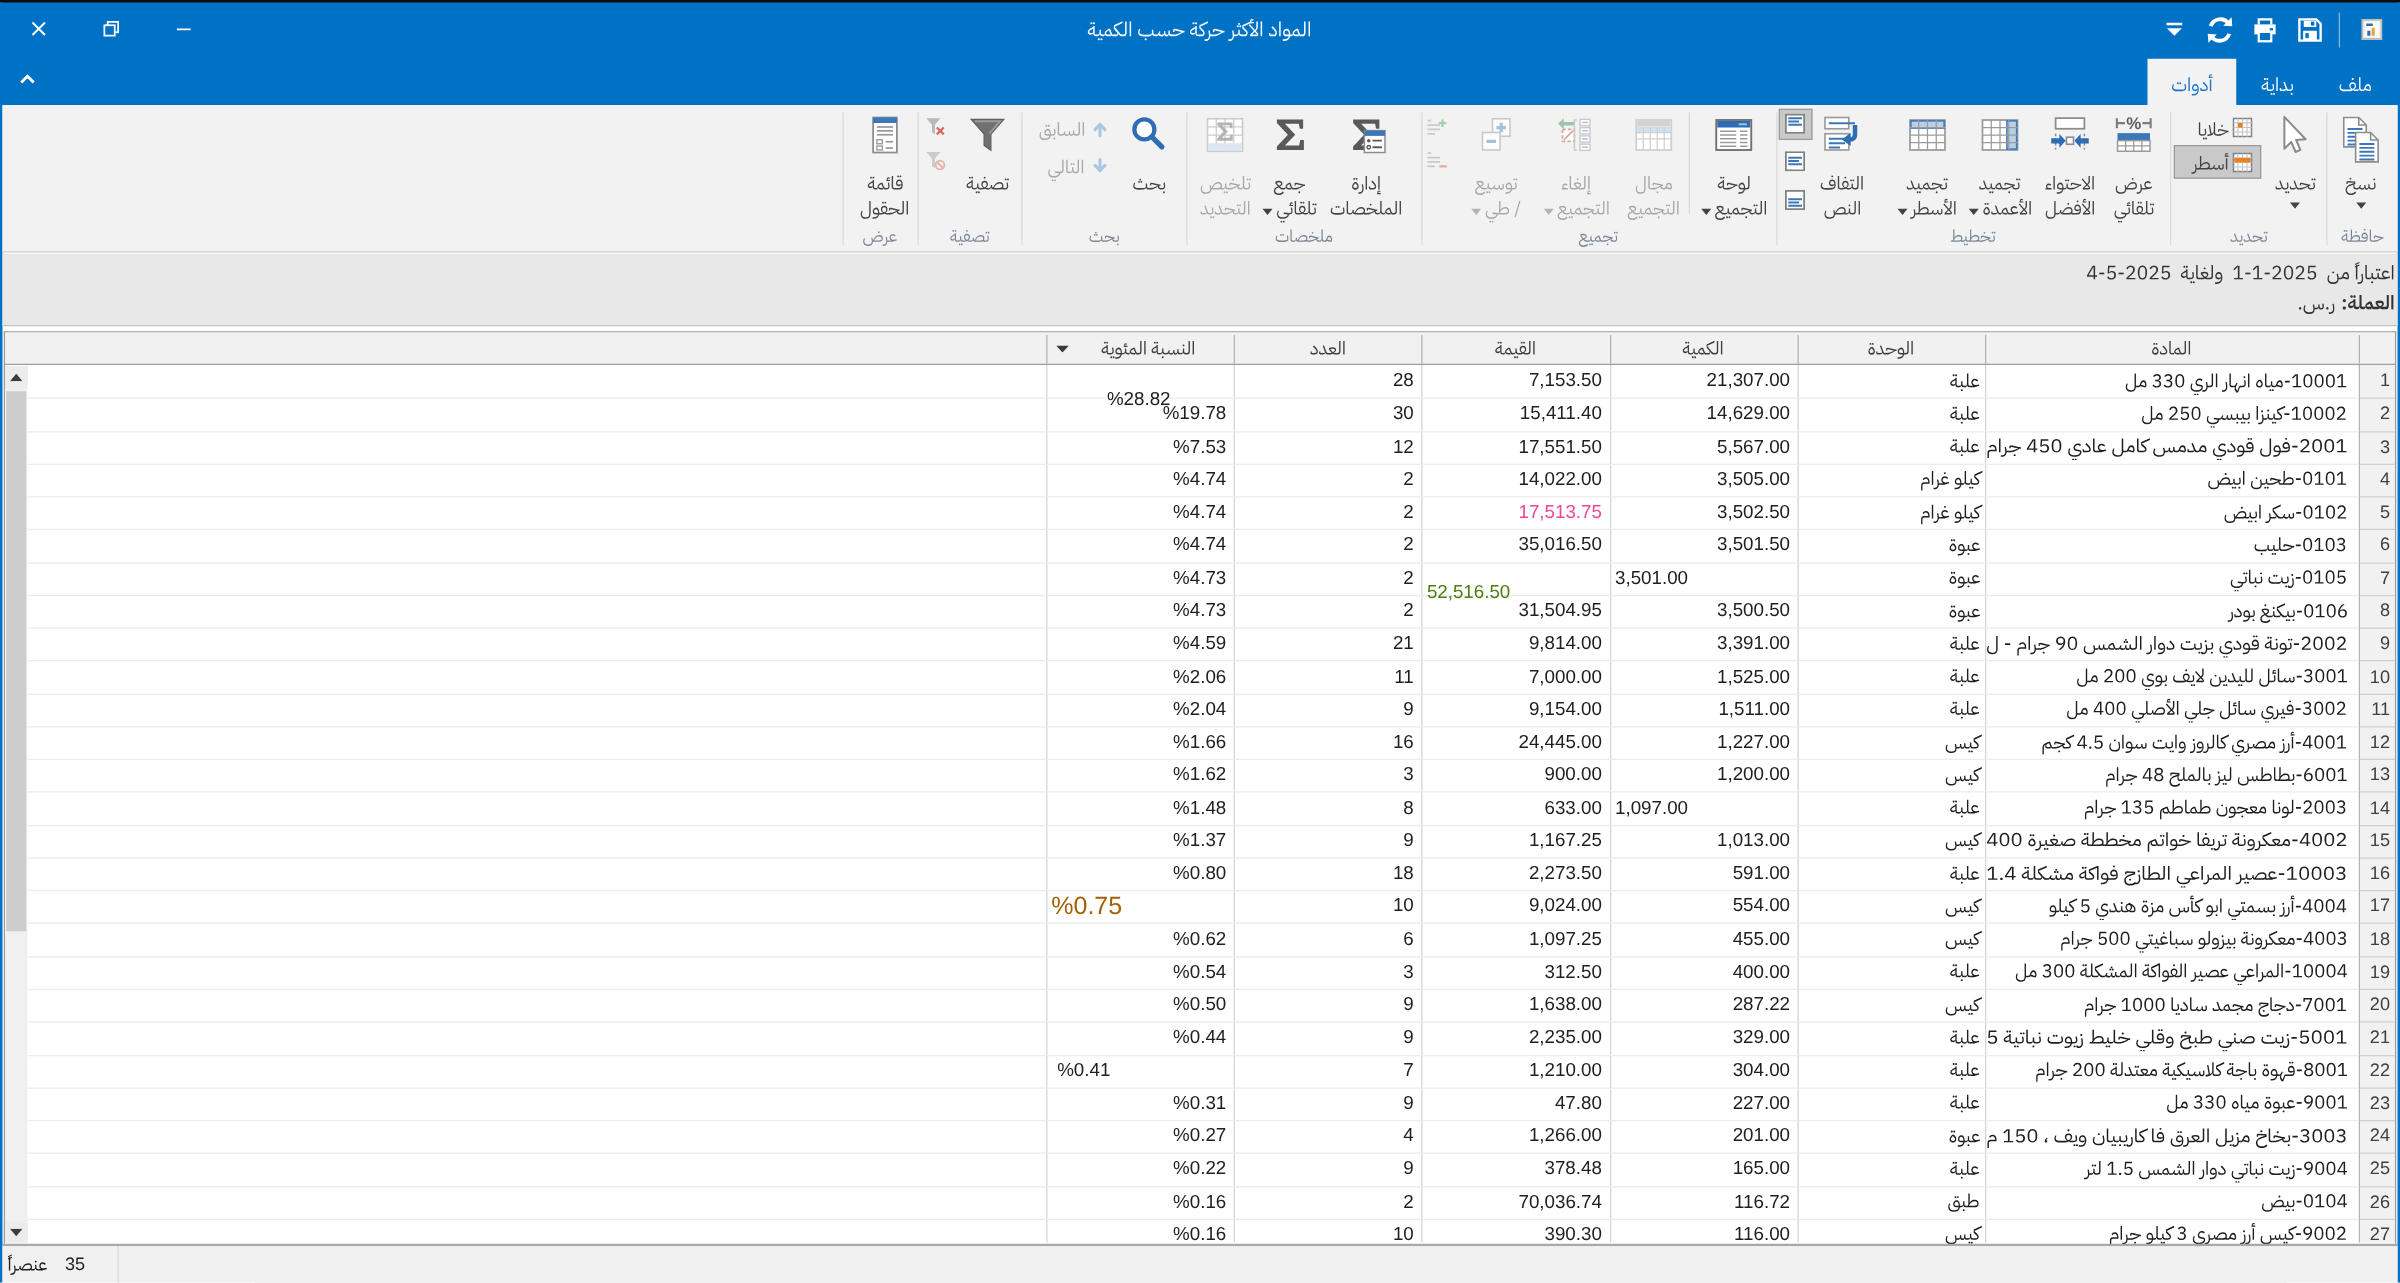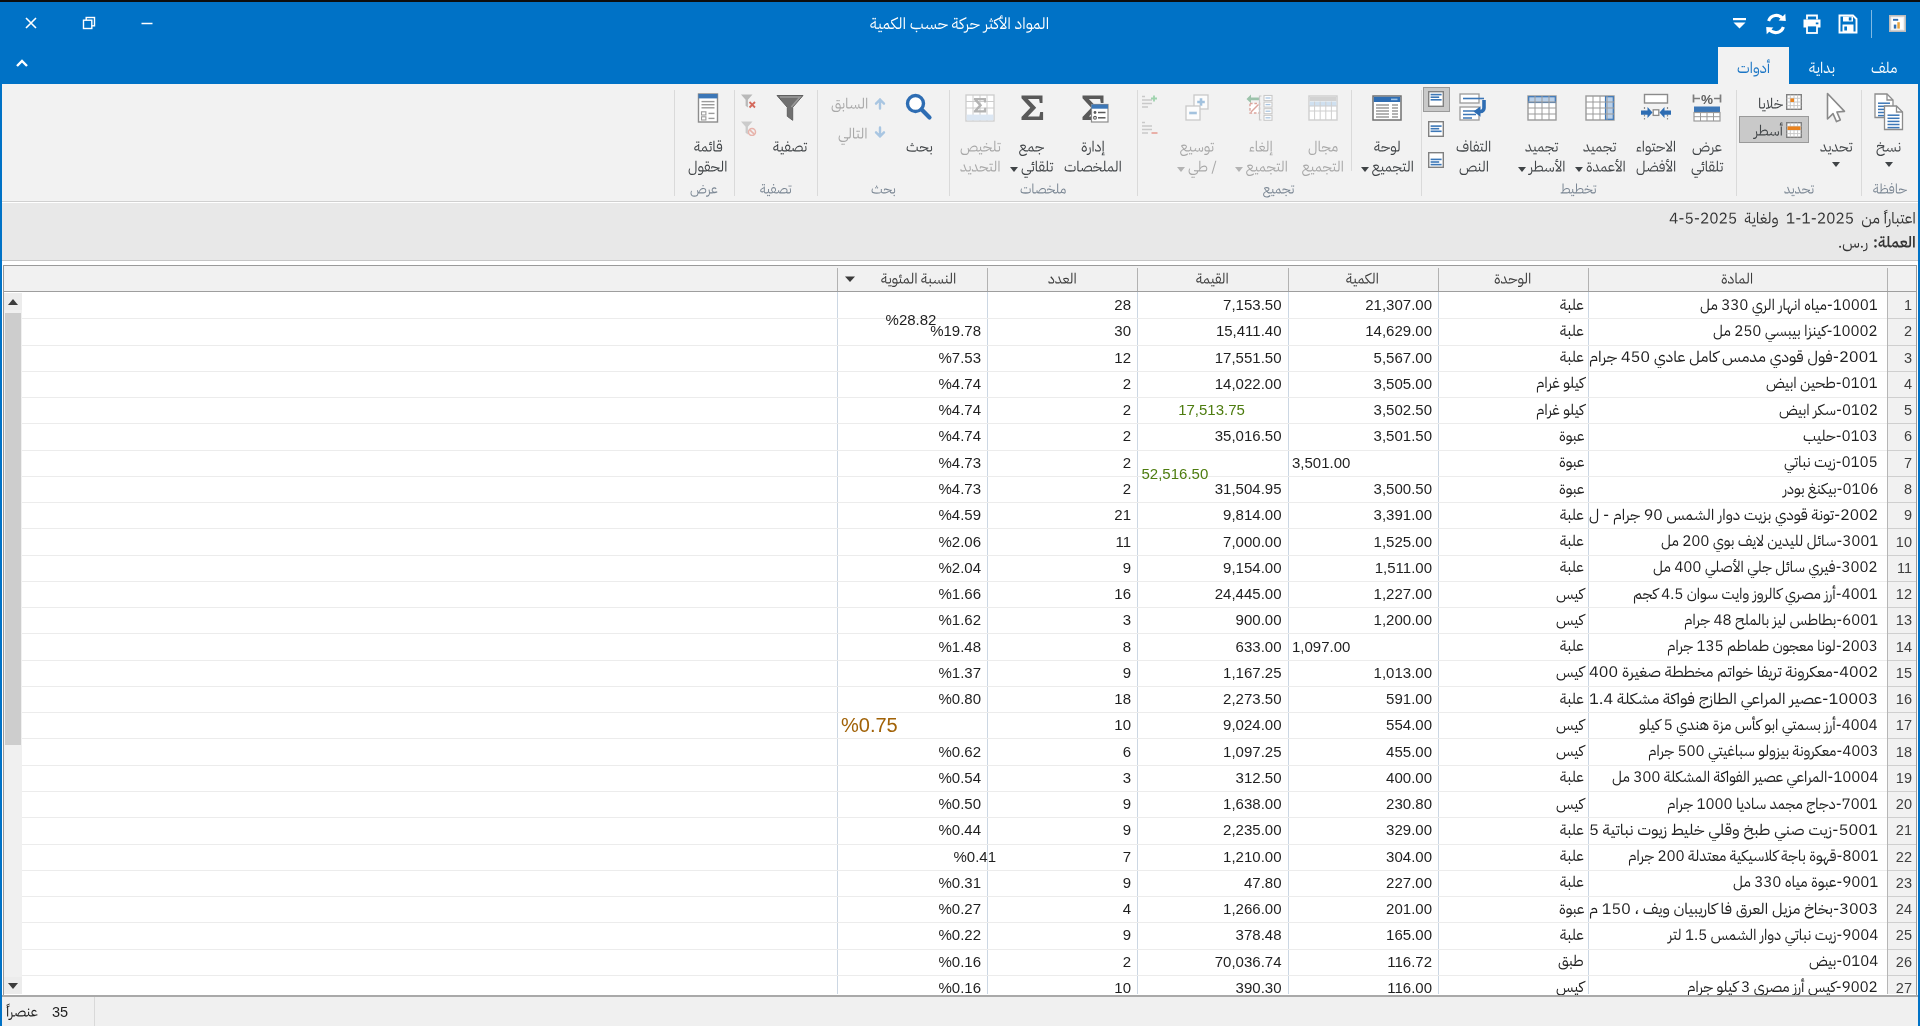--- a/index.html
+++ b/index.html
@@ -1202,21 +1202,21 @@
           <use href="#g10" x="779"></use>
           <use href="#g93" x="1098"></use>
           <use href="#g14" x="1813"></use>
           <use href="#g22" x="2263"></use>
           <use href="#g1" x="2577"></use>
           <use href="#g9" x="2887"></use>
         </g>
       </svg>
     </div>
     <div class="abs" style="left:1292.0px;top:401.2px;width:140px;height:18px;font-size:15px;color:#1f1f1f;text-align:right;line-height:18px">3,502.50</div>
-    <div class="abs" style="left:1141.5px;top:401.2px;width:140px;height:18px;font-size:15px;color:#4d7c0f;text-align:center;line-height:18px">17,513.75</div>
+    <div class="abs" style="left:1141.5px;top:401.2px;width:140px;height:18px;font-size:15px;color:#ec4899;text-align:right;line-height:18px">17,513.75</div>
     <div class="abs" style="left:991.0px;top:401.2px;width:140px;height:18px;font-size:15px;color:#1f1f1f;text-align:right;line-height:18px">2</div>
     <div class="abs" style="left:841.0px;top:401.2px;width:140px;height:18px;font-size:15px;color:#1f1f1f;text-align:right;line-height:18px">%4.74</div>
     <div class="abs" style="left:22px;top:449.6px;width:1865px;height:1px;background:#ececec"></div>
     <div class="abs" style="left:1888px;top:449.6px;width:28px;height:1px;background:#cfcfcf"></div>
     <div class="abs" style="left:1888px;top:427.4px;width:24px;height:18px;font-size:14.5px;color:#3f3f3f;text-align:right;line-height:18px">6</div>
     <div class="abs" style="left:1589px;top:425.9px;width:293px;height:21px;overflow:hidden">
       <div style="position:absolute;right:4px;top:0">
         <svg style="overflow:visible;" width="74.6" height="20.2" viewBox="0 -14.9 74.6 20.2">
           <g transform="scale(0.015000)" fill="#1f1f1f">
             <use href="#g6" x="0"></use>
@@ -1971,21 +1971,21 @@
     </div>
     <div class="abs" style="left:1556.2px;top:793.6px">
       <svg style="overflow:visible;" width="27.8" height="20.2" viewBox="0 -14.9 27.8 20.2">
         <g transform="scale(0.015000)" fill="#1f1f1f">
           <use href="#g91" x="0"></use>
           <use href="#g1" x="1211"></use>
           <use href="#g9" x="1521"></use>
         </g>
       </svg>
     </div>
-    <div class="abs" style="left:1292.0px;top:795.1px;width:140px;height:18px;font-size:15px;color:#1f1f1f;text-align:right;line-height:18px">230.80</div>
+    <div class="abs" style="left:1292.0px;top:795.1px;width:140px;height:18px;font-size:15px;color:#1f1f1f;text-align:right;line-height:18px">287.22</div>
     <div class="abs" style="left:1141.5px;top:795.1px;width:140px;height:18px;font-size:15px;color:#1f1f1f;text-align:right;line-height:18px">1,638.00</div>
     <div class="abs" style="left:991.0px;top:795.1px;width:140px;height:18px;font-size:15px;color:#1f1f1f;text-align:right;line-height:18px">9</div>
     <div class="abs" style="left:841.0px;top:795.1px;width:140px;height:18px;font-size:15px;color:#1f1f1f;text-align:right;line-height:18px">%0.50</div>
     <div class="abs" style="left:22px;top:843.5px;width:1865px;height:1px;background:#ececec"></div>
     <div class="abs" style="left:1888px;top:843.5px;width:28px;height:1px;background:#cfcfcf"></div>
     <div class="abs" style="left:1888px;top:821.3px;width:24px;height:18px;font-size:14.5px;color:#3f3f3f;text-align:right;line-height:18px">21</div>
     <div class="abs" style="left:1589px;top:819.8px;width:293px;height:21px;overflow:hidden">
       <div style="position:absolute;right:4px;top:0">
         <svg style="overflow:visible;" preserveAspectRatio="none" width="289" height="20.2" viewBox="0 -14.9 264.0 20.2">
           <g transform="scale(0.015000)" fill="#1f1f1f">
@@ -2090,21 +2090,21 @@
           <use href="#g0" x="0"></use>
           <use href="#g73" x="476"></use>
           <use href="#g22" x="786"></use>
           <use href="#g25" x="1100"></use>
         </g>
       </svg>
     </div>
     <div class="abs" style="left:1292.0px;top:847.6px;width:140px;height:18px;font-size:15px;color:#1f1f1f;text-align:right;line-height:18px">304.00</div>
     <div class="abs" style="left:1141.5px;top:847.6px;width:140px;height:18px;font-size:15px;color:#1f1f1f;text-align:right;line-height:18px">1,210.00</div>
     <div class="abs" style="left:991.0px;top:847.6px;width:140px;height:18px;font-size:15px;color:#1f1f1f;text-align:right;line-height:18px">7</div>
-    <div class="abs" style="left:856px;top:847.6px;width:140px;height:18px;font-size:15px;color:#1f1f1f;text-align:right;line-height:18px">%0.41</div>
+    <div class="abs" style="left:797px;top:847.6px;width:140px;height:18px;font-size:15px;color:#1f1f1f;text-align:center;line-height:18px">%0.41</div>
     <div class="abs" style="left:22px;top:896.0px;width:1865px;height:1px;background:#ececec"></div>
     <div class="abs" style="left:1888px;top:896.0px;width:28px;height:1px;background:#cfcfcf"></div>
     <div class="abs" style="left:1888px;top:873.9px;width:24px;height:18px;font-size:14.5px;color:#3f3f3f;text-align:right;line-height:18px">23</div>
     <div class="abs" style="left:1589px;top:872.4px;width:293px;height:21px;overflow:hidden">
       <div style="position:absolute;right:4px;top:0">
         <svg style="overflow:visible;" width="145.3" height="20.2" viewBox="0 -14.9 145.3 20.2">
           <g transform="scale(0.015000)" fill="#1f1f1f">
             <use href="#g47" x="0"></use>
             <use href="#g23" x="702"></use>
             <use href="#g85" x="1421"></use>

